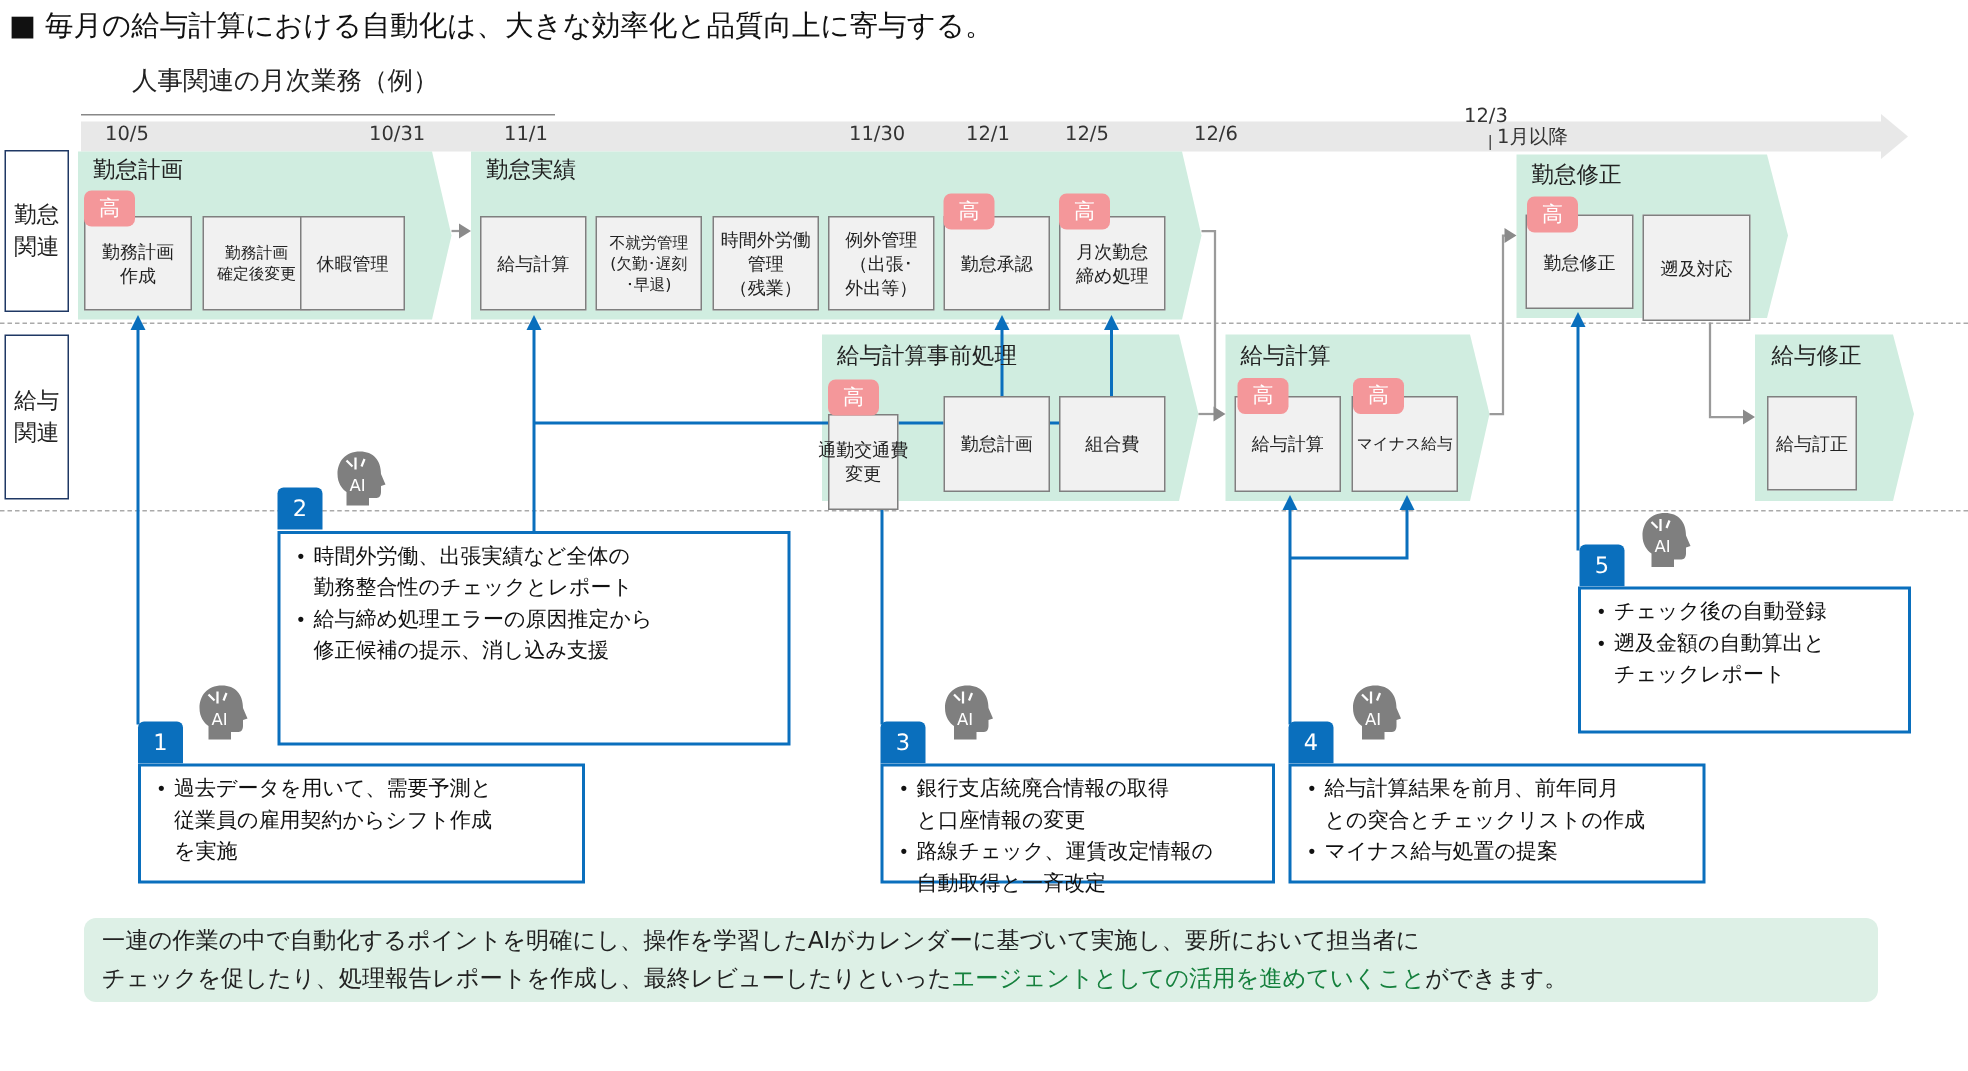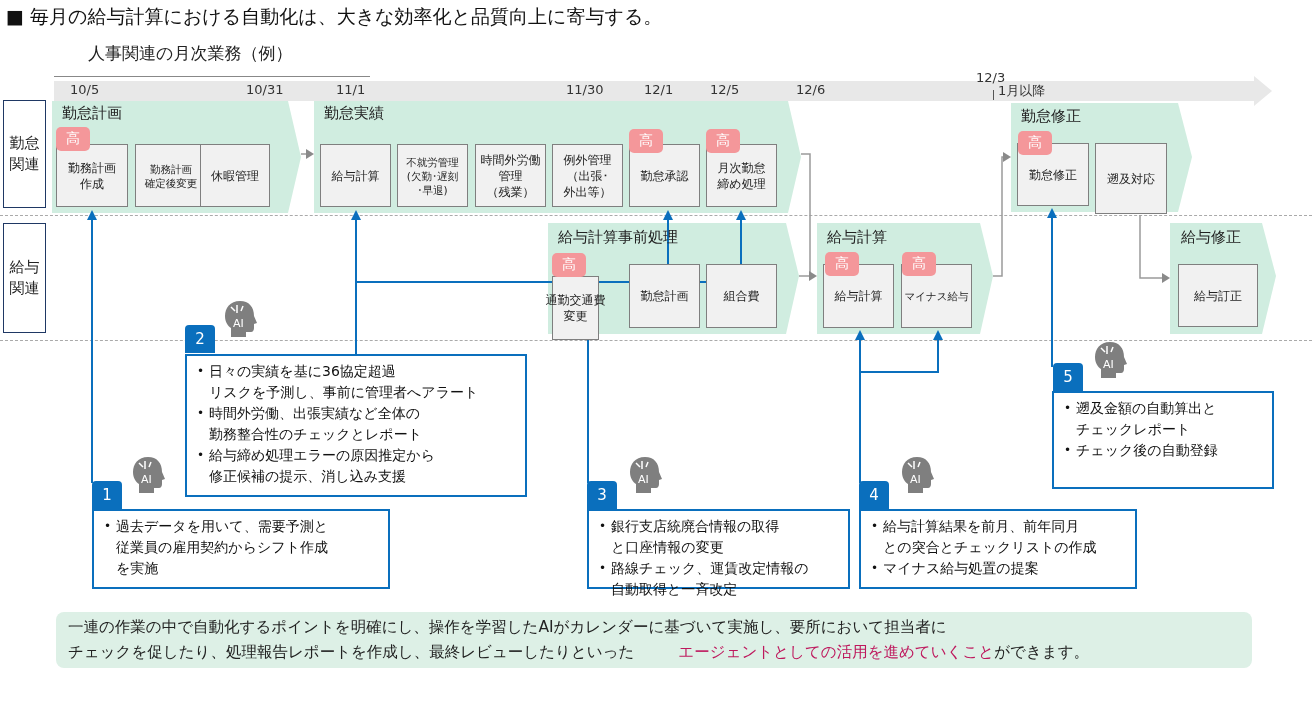--- a/index.html
+++ b/index.html
@@ -28,21 +28,21 @@
   .ai-box { position: absolute; border: 2px solid #0a6fbd; background: #fff; padding: 5px 8px 5px 10px;
     font-size: 14px; line-height: 21px; color: #111; }
   .ai-box li { list-style: none; position: relative; padding-left: 12px; }
   .ai-box li::before { content: "•"; position: absolute; left: 0; top: 0; font-size: 12px; }
   .ai-num { position: absolute; width: 30px; height: 28px; background: #0a6fbd; color: #fff; font-size: 15px;
     border-radius: 4px 4px 0 0; display: flex; align-items: center; justify-content: center; }
   .ai-icon { position: absolute; width: 38px; height: 40px; }
 
   #footer { left: 56px; top: 612px; width: 1196px; height: 56px; background: #ddf0e6; border-radius: 8px;
     font-size: 15.5px; line-height: 25px; padding: 3px 12px; color: #222; }
-  #footer .hl { color: #be185d; margin-left: 44px; }
+  #footer .hl { color: #15803d; }
 </style>
 </head>
 <body>
 
 <div id="headline" class="abs">■ 毎月の給与計算における自動化は、大きな効率化と品質向上に寄与する。</div>
 <div id="subhead" class="abs">人事関連の月次業務（例）</div>
 <div id="subhead-line" class="abs"></div>
 
 <div id="timeline-bar" class="abs"></div>
 <div id="timeline-arrow" class="abs"></div>
@@ -187,21 +187,21 @@
 
 <div class="task" style="left:823px; top:264px; width:71px; height:64px">
     <span style="white-space:pre">給与計算</span>
   </div>
 <div class="badge" style="left:825px; top:252px">高</div>
 <div class="task small" style="left:901px; top:264px; width:71px; height:64px">
     <span style="white-space:pre">マイナス給与</span>
   </div>
 <div class="badge" style="left:902px; top:252px">高</div>
 
-<div class="task" style="left:1178px; top:264px; width:80px; height:63px">
+<div class="task" style="left:1178px; top:264px; width:60px; height:63px">
     <span style="white-space:pre">給与訂正</span>
   </div>
 
 <div class="ai-num" style="left:92px; top:481px">1</div>
 <svg class="ai-icon" style="left:130px; top:455px" viewBox="0 0 38 40">
     <path d="M18 2 C8 2 3 9 3 17 C3 23 6 27 9 29 L9 38 L24 38 L24 33 L29 33 C31 33 32 31 32 29 L32 25 L35 24 L32 17 C32 8 27 2 18 2 Z" fill="#7f7f7f"></path>
     <text x="11" y="28" font-size="11" fill="#fff" font-family="DejaVu Sans, sans-serif">AI</text>
     <path d="M9 8 L13 12 M15 6 L15 14 M21 7 L19 12" stroke="#fff" stroke-width="1.5"></path>
   </svg>
 <div class="ai-box" style="left:92px; top:509px; width:298px; height:80px">
@@ -213,22 +213,20 @@
 </div>
 
 <div class="ai-num" style="left:185px; top:325px">2</div>
 <svg class="ai-icon" style="left:222px; top:299px" viewBox="0 0 38 40">
     <path d="M18 2 C8 2 3 9 3 17 C3 23 6 27 9 29 L9 38 L24 38 L24 33 L29 33 C31 33 32 31 32 29 L32 25 L35 24 L32 17 C32 8 27 2 18 2 Z" fill="#7f7f7f"></path>
     <text x="11" y="28" font-size="11" fill="#fff" font-family="DejaVu Sans, sans-serif">AI</text>
     <path d="M9 8 L13 12 M15 6 L15 14 M21 7 L19 12" stroke="#fff" stroke-width="1.5"></path>
   </svg>
 <div class="ai-box" style="left:185px; top:354px; width:342px; height:143px">
   <ul>
-    <li style="white-space:pre">日々の実績を基に36協定超過
-リスクを予測し、事前に管理者へアラート</li>
     <li style="white-space:pre">時間外労働、出張実績など全体の
 勤務整合性のチェックとレポート</li>
     <li style="white-space:pre">給与締め処理エラーの原因推定から
 修正候補の提示、消し込み支援</li>
   </ul>
 </div>
 
 <div class="ai-num" style="left:587px; top:481px">3</div>
 <svg class="ai-icon" style="left:627px; top:455px" viewBox="0 0 38 40">
     <path d="M18 2 C8 2 3 9 3 17 C3 23 6 27 9 29 L9 38 L24 38 L24 33 L29 33 C31 33 32 31 32 29 L32 25 L35 24 L32 17 C32 8 27 2 18 2 Z" fill="#7f7f7f"></path>
@@ -259,22 +257,22 @@
 </div>
 
 <div class="ai-num" style="left:1053px; top:363px">5</div>
 <svg class="ai-icon" style="left:1092px; top:340px" viewBox="0 0 38 40">
     <path d="M18 2 C8 2 3 9 3 17 C3 23 6 27 9 29 L9 38 L24 38 L24 33 L29 33 C31 33 32 31 32 29 L32 25 L35 24 L32 17 C32 8 27 2 18 2 Z" fill="#7f7f7f"></path>
     <text x="11" y="28" font-size="11" fill="#fff" font-family="DejaVu Sans, sans-serif">AI</text>
     <path d="M9 8 L13 12 M15 6 L15 14 M21 7 L19 12" stroke="#fff" stroke-width="1.5"></path>
   </svg>
 <div class="ai-box" style="left:1052px; top:391px; width:222px; height:98px">
   <ul>
+    <li style="white-space:pre">チェック後の自動登録</li>
     <li style="white-space:pre">遡及金額の自動算出と
 チェックレポート</li>
-    <li style="white-space:pre">チェック後の自動登録</li>
   </ul>
 </div>
 
 <div id="footer" class="abs">
   <div>一連の作業の中で自動化するポイントを明確にし、操作を学習したAIがカレンダーに基づいて実施し、要所において担当者に</div>
   <div><span>チェックを促したり、処理報告レポートを作成し、最終レビューしたりといった</span><span class="hl">エージェントとしての活用を進めていくこと</span><span>ができます。</span></div>
 </div>
 
 </body></html>

